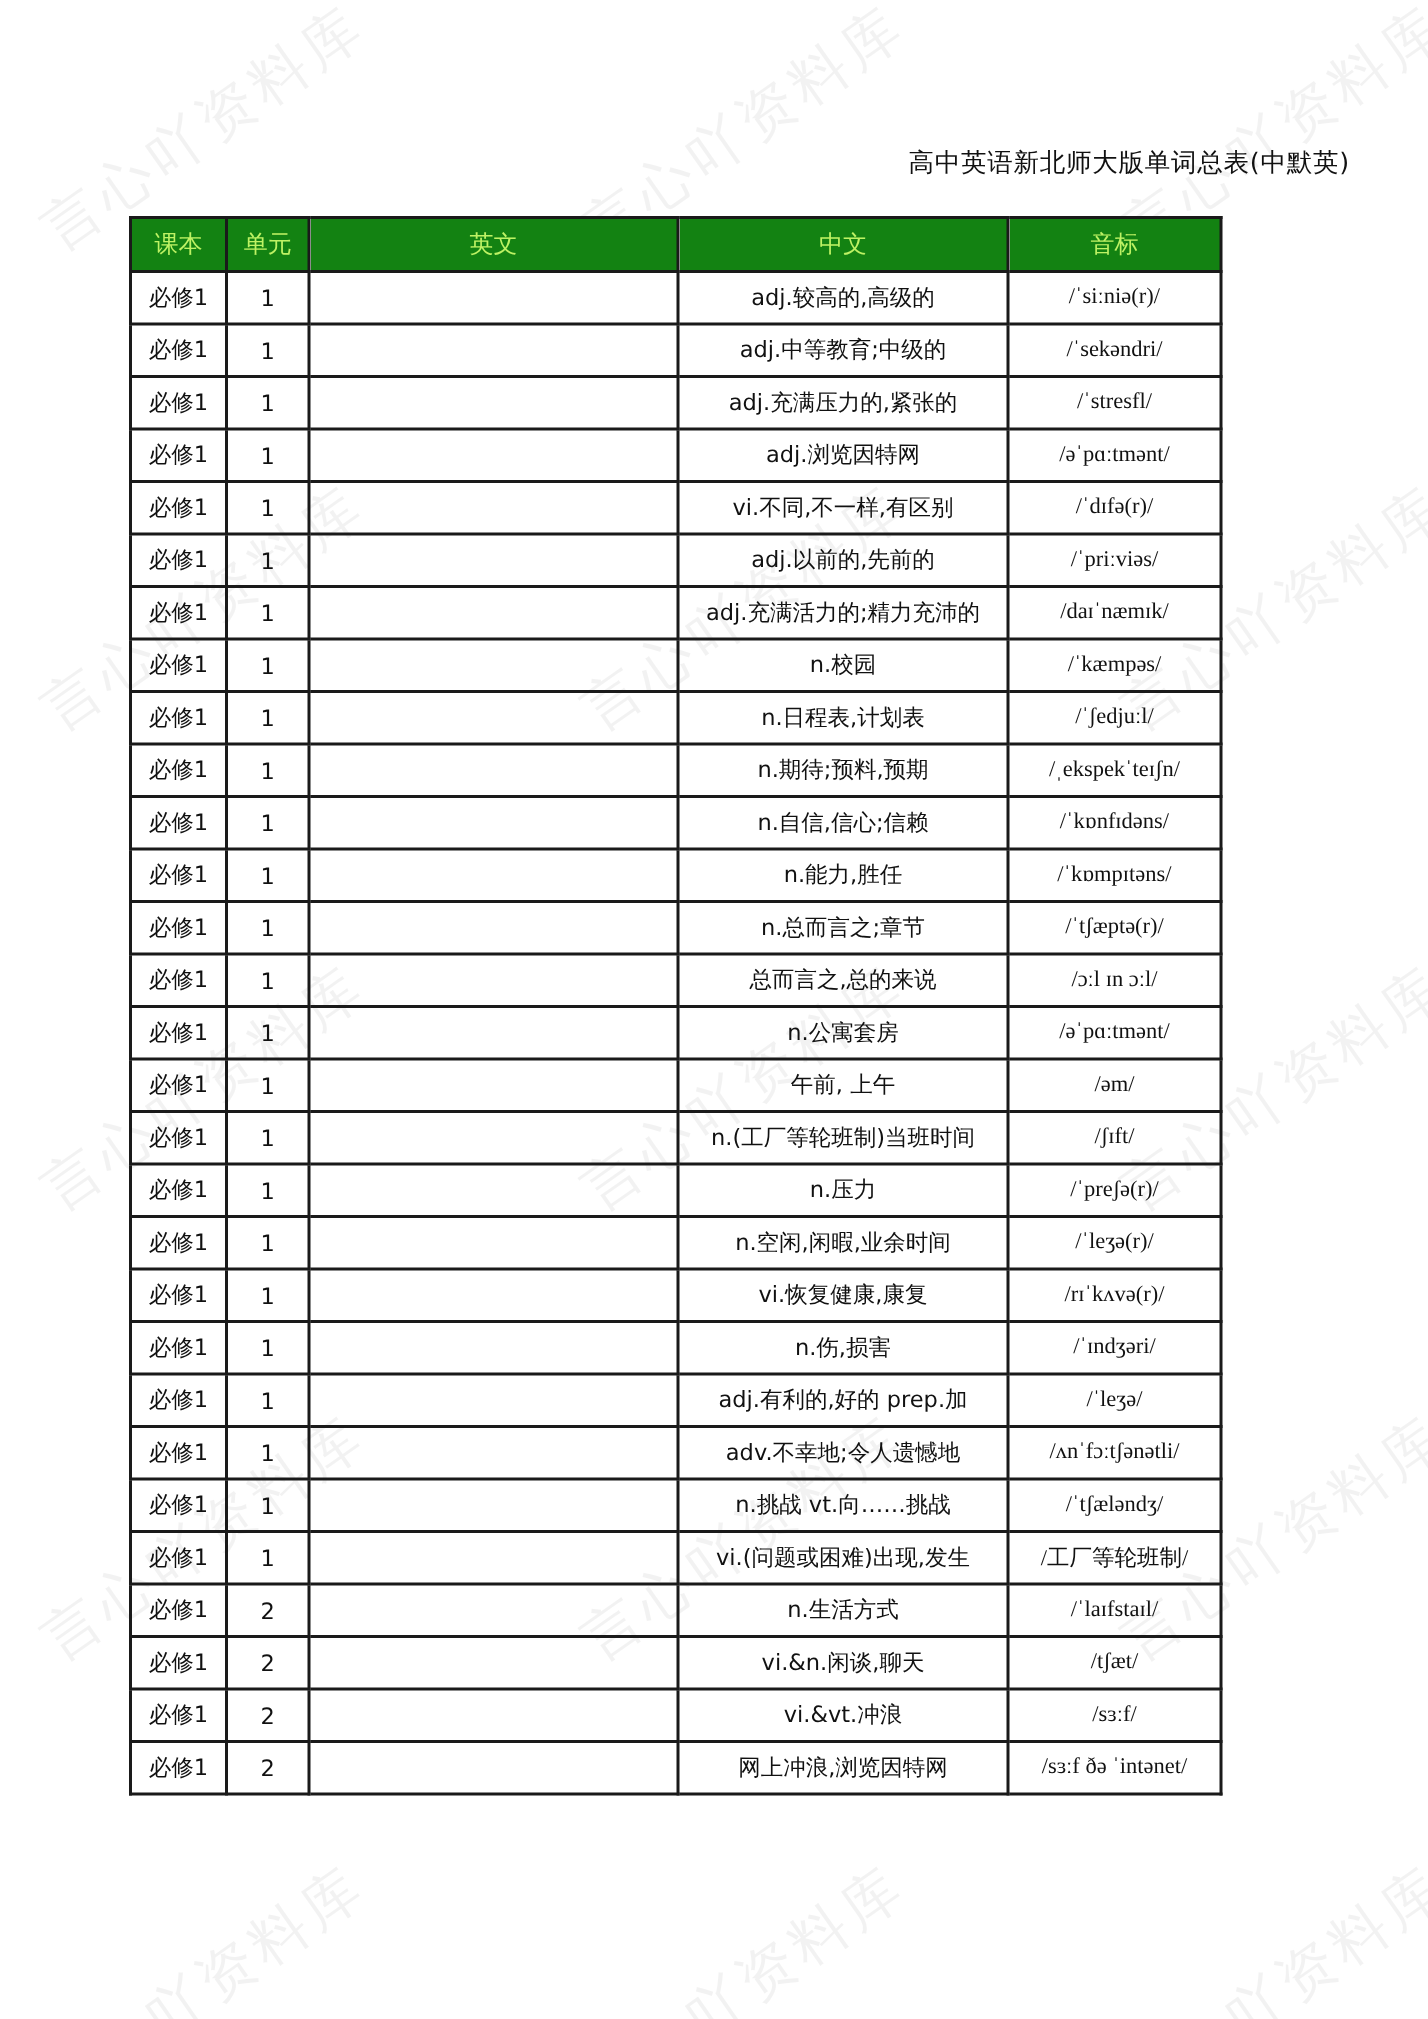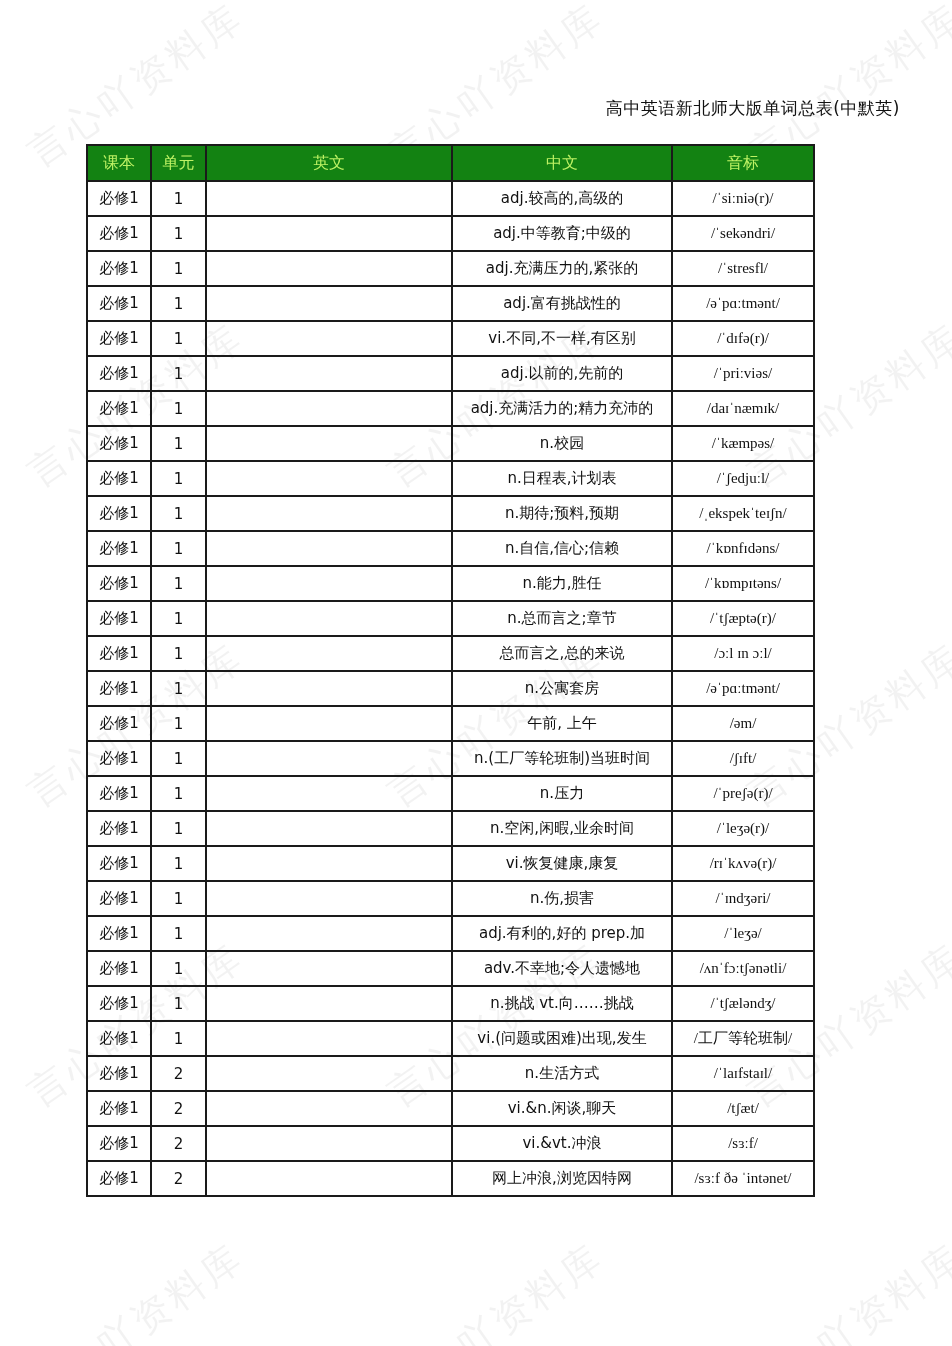--- a/index.html
+++ b/index.html
@@ -92,21 +92,21 @@
         <td>必修1</td>
         <td>1</td>
         <td></td>
         <td>adj.充满压力的,紧张的</td>
         <td class="ipa">/ˈstresfl/</td>
       </tr>
       <tr>
         <td>必修1</td>
         <td>1</td>
         <td></td>
-        <td>adj.富有挑战性的</td>
+        <td>adj.浏览因特网</td>
         <td class="ipa">/əˈpɑːtmənt/</td>
       </tr>
       <tr>
         <td>必修1</td>
         <td>1</td>
         <td></td>
         <td>vi.不同,不一样,有区别</td>
         <td class="ipa">/ˈdɪfə(r)/</td>
       </tr>
       <tr>

